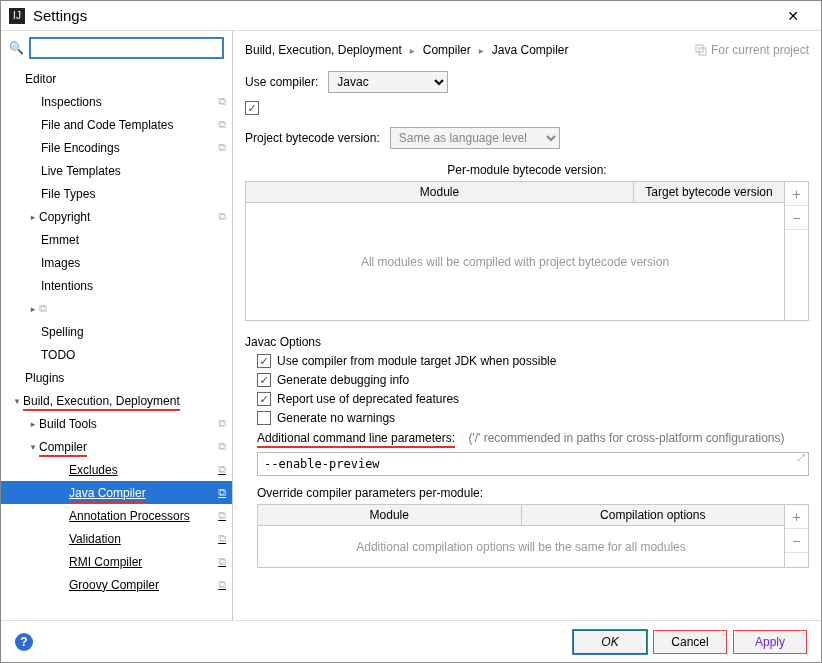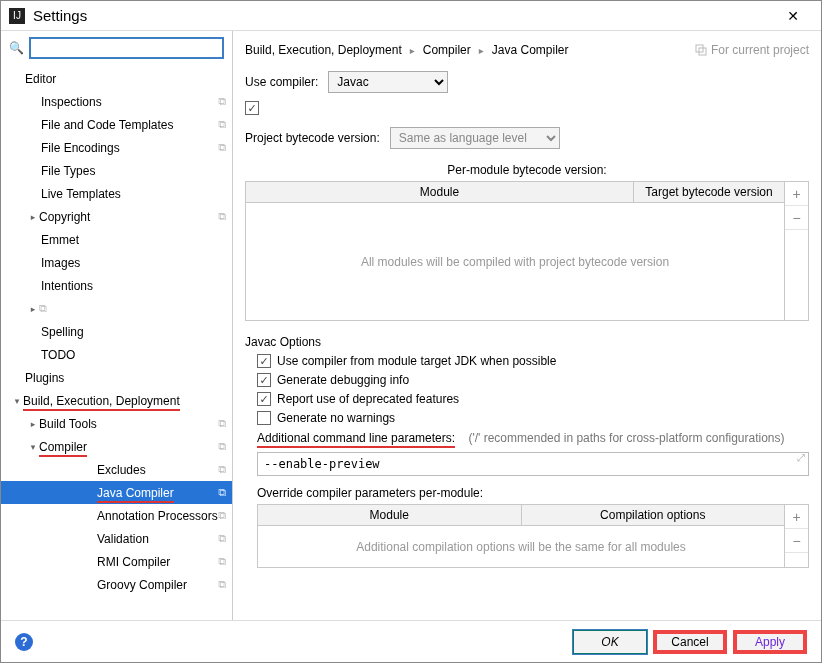--- a/index.html
+++ b/index.html
@@ -14,21 +14,21 @@
 .searchrow { padding: 6px 8px; display: flex; align-items: center; gap: 4px; }
 .searchrow .mag { width: 16px; text-align: center; color: #555; }
 .searchbox { flex: 1; height: 22px; border: 2px solid #3b7ec4; padding: 0 4px; font-size: 12px; }
 .tree { flex: 1; overflow: auto; padding-top: 2px; }
 .treeitem { display: flex; align-items: center; height: 23px; padding-right: 6px; cursor: pointer; }
 .treeitem .arrow { width: 12px; text-align: center; color: #666; font-size: 9px; }
 .treeitem .label { flex: 1; white-space: nowrap; }
 .treeitem .dup { color: #bbb; font-size: 11px; }
 .indent0 { padding-left: 24px; }
 .indent1 { padding-left: 40px; }
-.indent3 { padding-left: 96px; }
+.indent3 { padding-left: 68px; text-decoration: underline; }
 .arrowcol0 { padding-left: 10px; }
 .arrowcol1 { padding-left: 26px; }
 .bold { font-weight: 400; }
 .selected { background: #2675d6; color: #fff; }
 .selected .dup { color: #cde4ff; }
 .underline-red { border-bottom: 2px solid #d33; padding-bottom: 1px; }
 .main { flex: 1; display: flex; flex-direction: column; padding: 8px 12px 0 12px; overflow: auto; }
 .breadcrumb { display: flex; align-items: center; gap: 8px; font-size: 12px; padding: 4px 0 10px 0; }
 .breadcrumb .sep { color: #888; font-size: 10px; }
 .breadcrumb .proj { color: #999; margin-left: auto; display: flex; align-items: center; gap: 4px; }
@@ -53,21 +53,21 @@
 .expandicon { position: absolute; right: 4px; top: 4px; color: #aaa; font-size: 10px; }
 .moduletable2 { border: 1px solid #c8c8c8; display: flex; height: 64px; margin-top: 4px; }
 .moduletable2 .cols { flex: 1; display: flex; flex-direction: column; }
 .moduletable2 .header { display: flex; background: #f2f2f2; border-bottom: 1px solid #c8c8c8; }
 .moduletable2 .header div { flex: 1; text-align: center; padding: 3px 0; }
 .moduletable2 .header div:first-child { border-right: 1px solid #c8c8c8; }
 .moduletable2 .empty { flex: 1; display: flex; align-items: center; justify-content: center; color: #999; }
 .footer { height: 42px; border-top: 1px solid #ddd; display: flex; align-items: center; padding: 0 14px; gap: 6px; }
 .footer .help { width: 18px; height: 18px; border-radius: 50%; background: #2b6cd5; color: #fff; display: flex; align-items: center; justify-content: center; font-size: 12px; font-weight: bold; }
 .footer .spacer { flex: 1; }
-.btn { min-width: 74px; height: 24px; border: 4px solid #ef4444; background: #f3f3f3; cursor: pointer; font-size: 12px; }
+.btn { min-width: 74px; height: 24px; border: 1px solid #ef4444; background: #f3f3f3; cursor: pointer; font-size: 12px; }
 .btn.primary { border: 1px solid #0f766e; outline: 1px solid #3b7ec4; font-style: italic; }
 .btn.disabled { color: #6d28d9; }
 </style>
 </head>
 <body>
 
 <div class="window">
   <div class="titlebar">
     <div class="appicon">IJ</div>
     <div class="title">Settings</div>
@@ -90,24 +90,24 @@
           </div>
         <div class="treeitem indent1">
             <span class="label">File and Code Templates</span>
             <span class="dup">⧉</span>
           </div>
         <div class="treeitem indent1">
             <span class="label">File Encodings</span>
             <span class="dup">⧉</span>
           </div>
         <div class="treeitem indent1">
+            <span class="label">Live Templates</span>
+          </div>
+        <div class="treeitem indent1">
             <span class="label">File Types</span>
-          </div>
-        <div class="treeitem indent1">
-            <span class="label">Live Templates</span>
           </div>
         <div class="treeitem arrowcol1">
             <span class="arrow">▸</span>
             <span class="label">Copyright</span>
             <span class="dup">⧉</span>
           </div>
         <div class="treeitem indent1">
             <span class="label">Emmet</span>
           </div>
         <div class="treeitem indent1">

